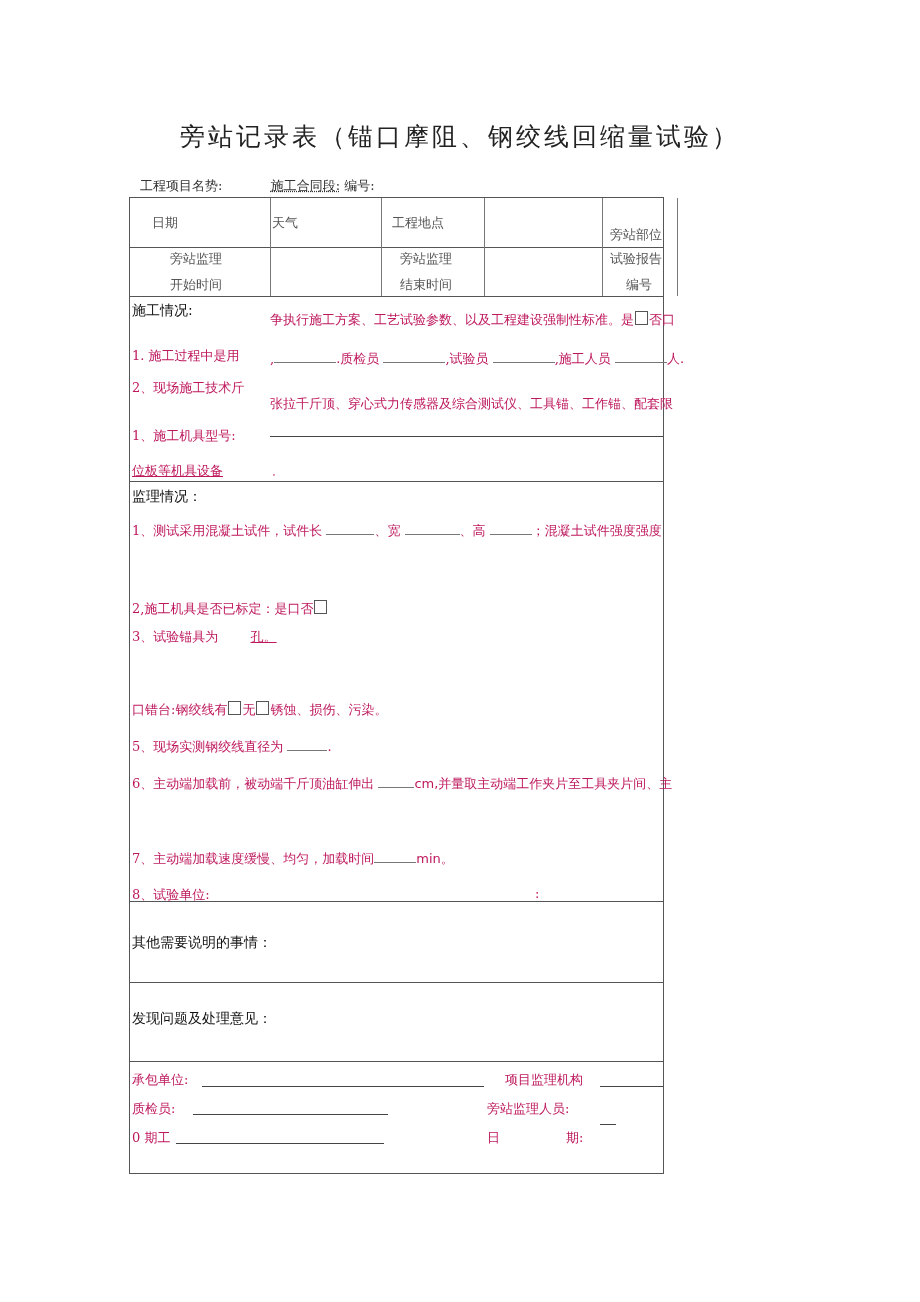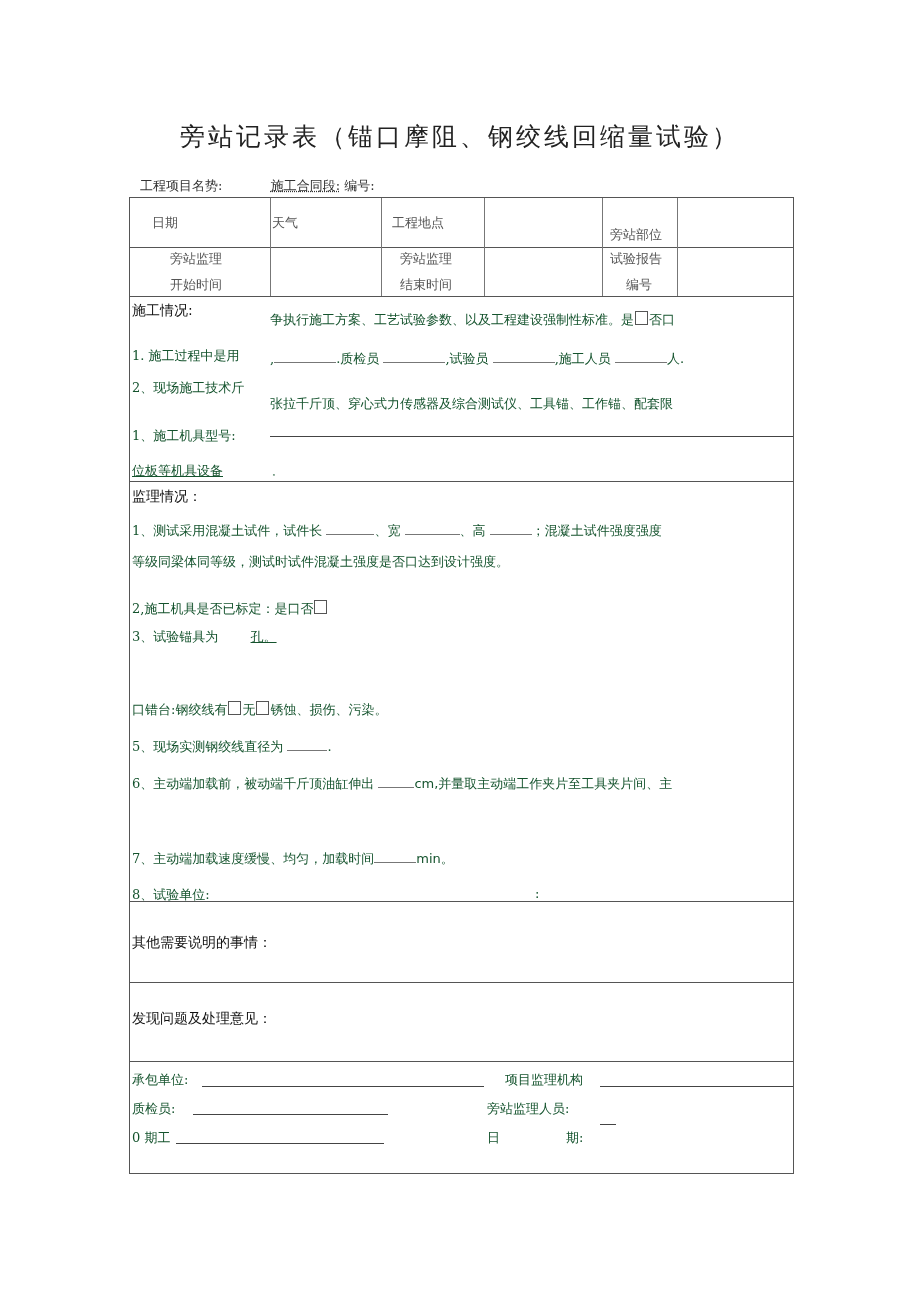--- a/index.html
+++ b/index.html
@@ -11,32 +11,32 @@
   .title {
     position: absolute; left: 0; width: 920px; top: 120px;
     text-align: center; font-size: 25px; letter-spacing: 3px; color: #222;
     font-family: "DejaVu Serif", serif;
   }
   .subhead {
     position: absolute; top: 177px; left: 140px; font-size: 13px; color: #333;
   }
   .subhead .u { text-decoration: underline; text-decoration-style: dotted; }
   .sheet {
-    position: absolute; left: 129px; top: 197px; width: 665px; height: 977px;
+    position: absolute; left: 129px; top: 197px; width: 535px; height: 977px;
     border: 1px solid #555; box-sizing: border-box;
   }
   .hline { position: absolute; left: 0; right: 0; height: 0; border-top: 1px solid #555; }
   .vline { position: absolute; width: 0; border-left: 1px solid #777; }
   .cell-text { position: absolute; font-size: 13px; color: #555; line-height: 26px; }
   .sec-title {
     position: absolute; left: 2px; font-size: 14px; color: #111;
     font-family: "DejaVu Sans", sans-serif; font-weight: 500;
   }
   .line-text {
-    position: absolute; font-size: 13px; color: #14532d; white-space: nowrap;
+    position: absolute; font-size: 13px; color: #be185d; white-space: nowrap;
   }
   .blank { display: inline-block; border-bottom: 1px solid #777; height: 12px; vertical-align: baseline; }
   .box { display: inline-block; width: 11px; height: 12px; border: 1px solid #555; vertical-align: -1px; margin: 0 1px; }
   .sans { font-family: "DejaVu Sans", sans-serif; }
   .uline { text-decoration: underline; }
   .sigline { position: absolute; border-top: 1px solid #444; height: 0; }
 </style>
 </head>
 <body>
 
@@ -98,21 +98,20 @@
 
   <div class="hline" style="top:283px"></div>
 
   <div class="sec-title" style="top:290px">监理情况：</div>
   <div class="line-text" style="left:2px;top:324px">
     <span>1、测试采用混凝土试件，试件长</span>
     <span class="blank" style="width:48px"></span><span>、宽</span>
     <span class="blank" style="width:55px"></span><span>、高</span>
     <span class="blank" style="width:42px"></span><span>；混凝土试件强度强度</span>
   </div>
-  <div class="line-text" style="left:2px;top:355px">等级同梁体同等级，测试时试件混凝土强度是否口达到设计强度。</div>
   <div class="line-text" style="left:2px;top:402px">
     <span>2,施工机具是否已标定：是口否</span><span class="box"></span>
   </div>
   <div class="line-text" style="left:2px;top:430px">
     <span>3、试验锚具为</span>
     <span style="display:inline-block;width:24px"></span>
     <span class="uline">孔。</span>
   </div>
   <div class="line-text" style="left:2px;top:503px">
     <span>口错台:钢绞线有</span><span class="box"></span><span>无</span><span class="box"></span><span>锈蚀、损伤、污染。</span>

